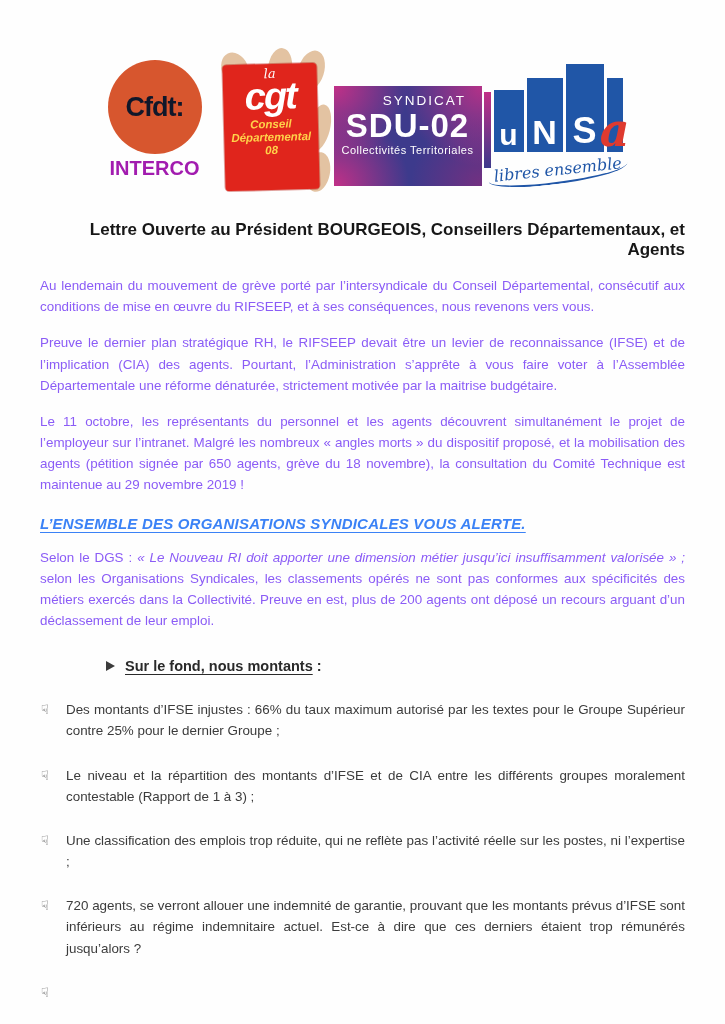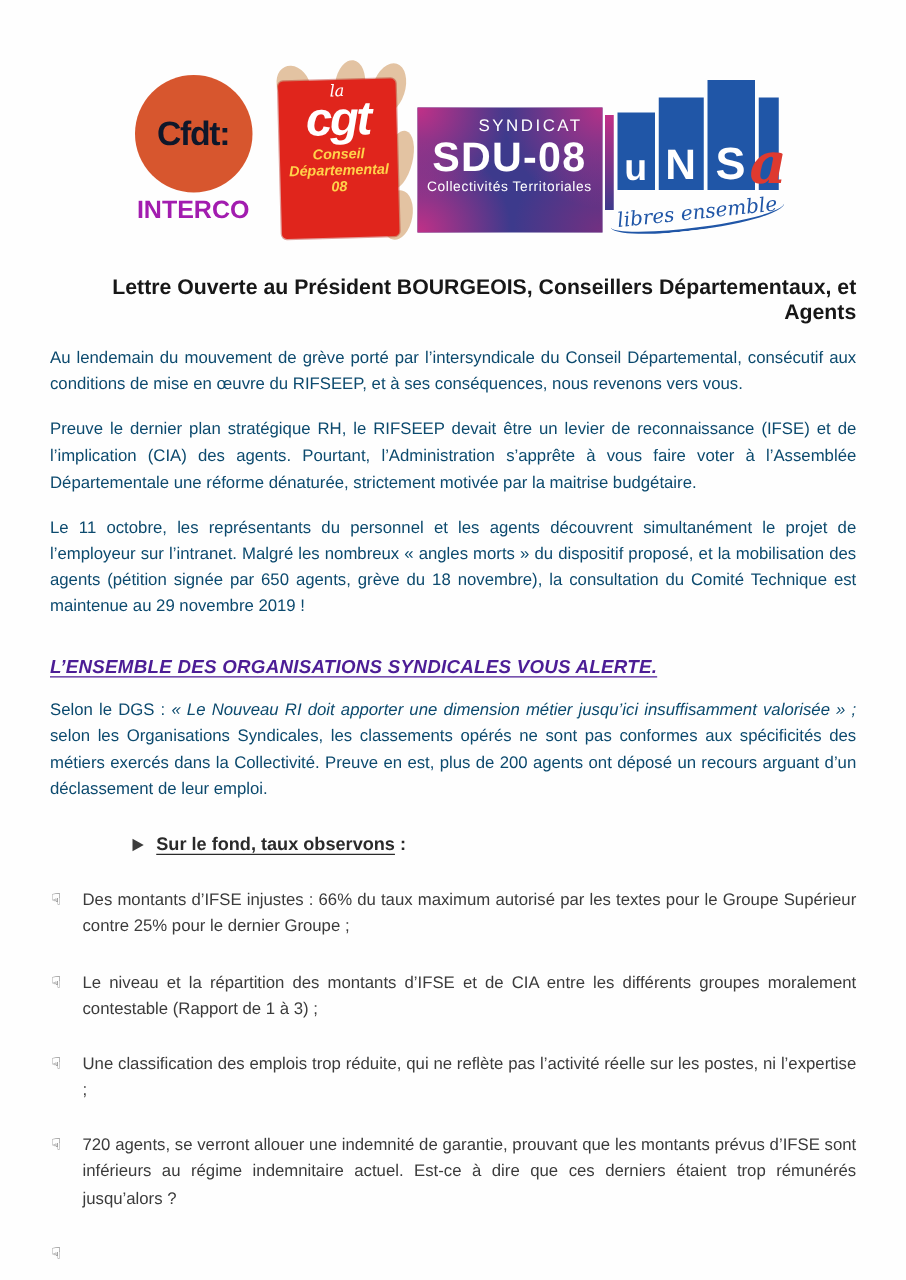--- a/index.html
+++ b/index.html
@@ -83,26 +83,26 @@
     padding-bottom: 3px; text-align: center; white-space: nowrap;
   }
   
   .letter { padding: 0 40px; }
   .doc-title {
     font-size: 17px; font-weight: bold; color: #171717;
     margin-top: 24px; letter-spacing: 0px; text-align: right;
   }
   .para {
     font-size: 13.4px; line-height: 1.58; text-align: justify;
-    margin-top: 15px; color: #0c4a6e;
+    margin-top: 15px; color: #8b5cf6;
   }
   .alert-heading {
-    font-size: 15px; font-weight: bold; font-style: italic; color: #4c1d95;
+    font-size: 15px; font-weight: bold; font-style: italic; color: #3b82f6;
     text-decoration: underline; text-underline-offset: 3px;
-    margin-top: 29px; letter-spacing: .2px;
+    margin-top: 19px; letter-spacing: .2px;
   }
   .quote-italic { font-style: italic; }
   .section-heading {
     margin: 27px 0 0 66px; font-size: 14.5px; font-weight: bold; color: #2a2a2a;
     display: flex; align-items: center; gap: 10px;
   }
   .arrow-icon {
     width: 0; height: 0; display: inline-block;
     border-left: 9px solid #3c3c3c;
     border-top: 5.5px solid transparent;
@@ -145,21 +145,21 @@
         <div class="cgt-sub">
           <div>Conseil</div>
           <div>Départemental</div>
           <div>08</div>
         </div>
       </div>
     </div>
 
     <div class="logo logo-sdu">
       <div class="sdu-top">SYNDICAT</div>
-      <div class="sdu-brand">SDU-08</div>
+      <div class="sdu-brand">SDU-02</div>
       <div class="sdu-sub">Collectivités Territoriales</div>
     </div>
 
     <div class="logo logo-unsa">
       <span class="unsa-strip"></span>
       <div class="unsa-tiles">
         <div class="tile t1">u</div>
         <div class="tile t2">N</div>
         <div class="tile t3">S</div>
         <div class="tile t4"></div>
@@ -177,21 +177,21 @@
     <p class="para">Au lendemain du mouvement de grève porté par l’intersyndicale du Conseil Départemental, consécutif aux conditions de mise en œuvre du RIFSEEP, et à ses conséquences, nous revenons vers vous.</p>
     <p class="para">Preuve le dernier plan stratégique RH, le RIFSEEP devait être un levier de reconnaissance (IFSE) et de l’implication (CIA) des agents. Pourtant, l’Administration s’apprête à vous faire voter à l’Assemblée Départementale une réforme dénaturée, strictement motivée par la maitrise budgétaire.</p>
     <p class="para">Le 11 octobre, les représentants du personnel et les agents découvrent simultanément le projet de l’employeur sur l’intranet. Malgré les nombreux « angles morts » du dispositif proposé, et la mobilisation des agents (pétition signée par 650 agents, grève du 18 novembre), la consultation du Comité Technique est maintenue au 29 novembre 2019 !</p>
 
     <h2 class="alert-heading">L’ENSEMBLE DES ORGANISATIONS SYNDICALES VOUS ALERTE.</h2>
 
     <p class="para"><span>Selon le DGS : </span><span class="quote-italic">« Le Nouveau RI doit apporter une dimension métier jusqu’ici insuffisamment valorisée » ; </span><span>selon les Organisations Syndicales, les classements opérés ne sont pas conformes aux spécificités des métiers exercés dans la Collectivité. Preuve en est, plus de 200 agents ont déposé un recours arguant d’un déclassement de leur emploi.</span></p>
 
     <div class="section-heading">
       <span class="arrow-icon"></span>
-      <span><span class="section-label">Sur le fond, taux observons</span><span> :</span></span>
+      <span><span class="section-label">Sur le fond, nous montants</span><span> :</span></span>
     </div>
 
     <ul class="bullet-list">
       <li class="bullet-item"><span class="bullet-glyph">☟</span><span>Des montants d’IFSE injustes : 66% du taux maximum autorisé par les textes pour le Groupe Supérieur contre 25% pour le dernier Groupe ;</span></li>
       <li class="bullet-item"><span class="bullet-glyph">☟</span><span>Le niveau et la répartition des montants d’IFSE et de CIA entre les différents groupes moralement contestable (Rapport de 1 à 3) ;</span></li>
       <li class="bullet-item"><span class="bullet-glyph">☟</span><span>Une classification des emplois trop réduite, qui ne reflète pas l’activité réelle sur les postes, ni l’expertise ;</span></li>
       <li class="bullet-item"><span class="bullet-glyph">☟</span><span>720 agents, se verront allouer une indemnité de garantie, prouvant que les montants prévus d’IFSE sont inférieurs au régime indemnitaire actuel. Est-ce à dire que ces derniers étaient trop rémunérés jusqu’alors ?</span></li>
       <li class="bullet-item"><span class="bullet-glyph">☟</span></li>
 
     </ul>

